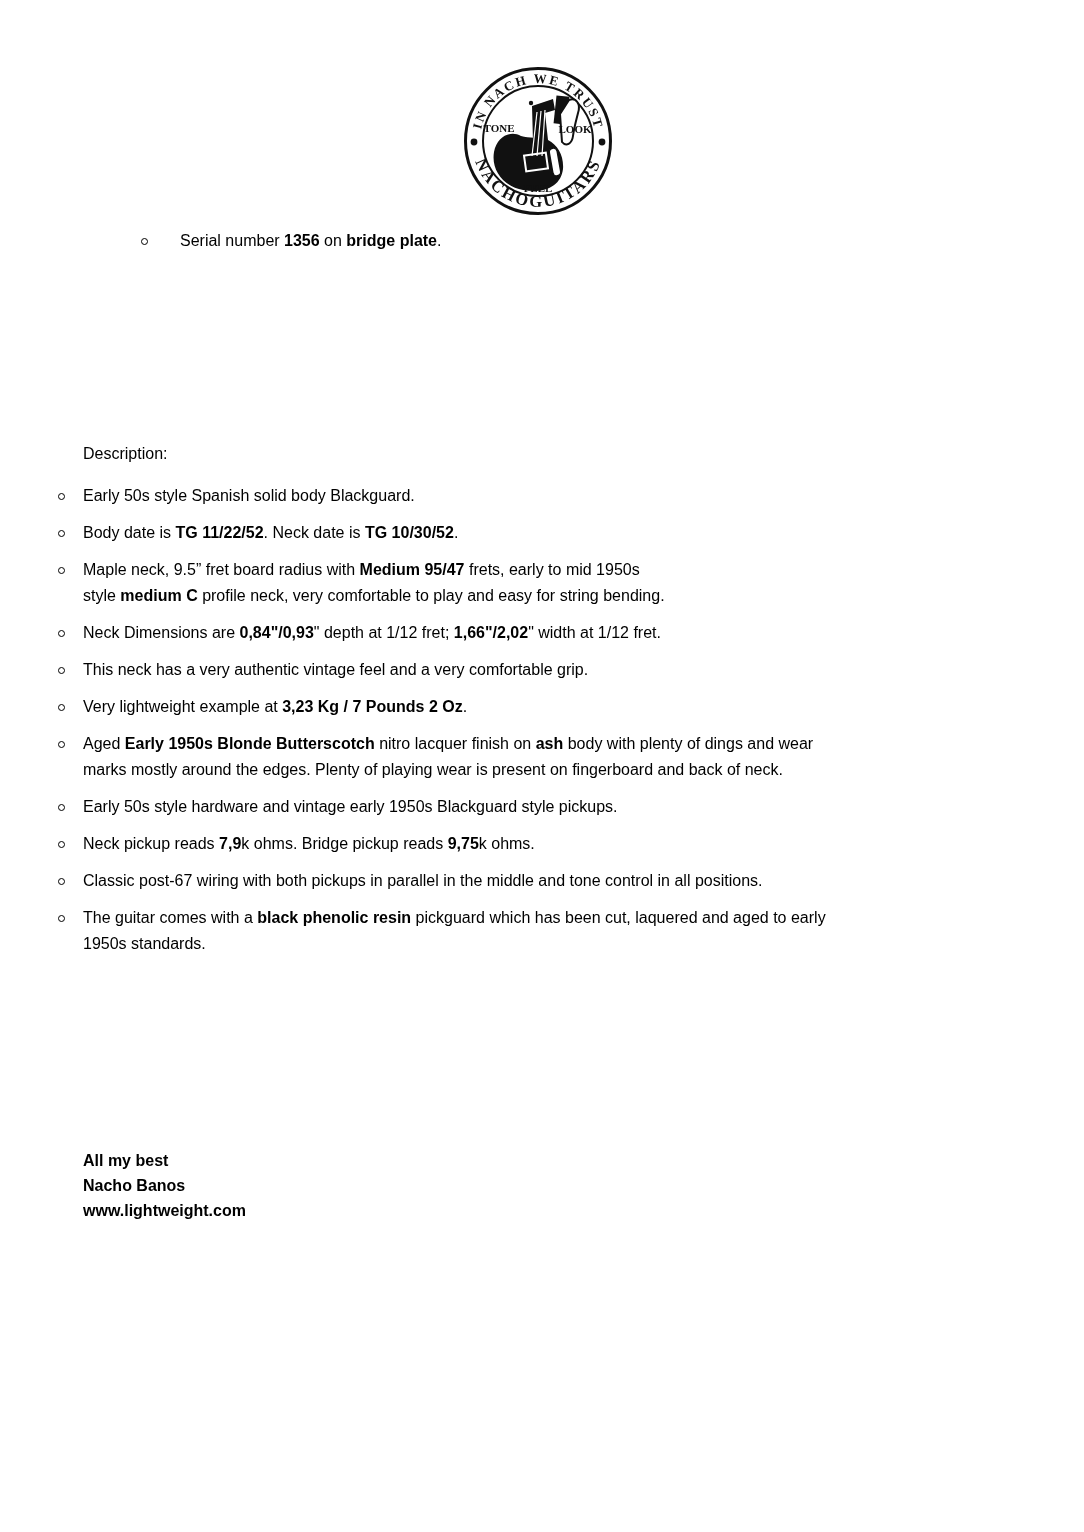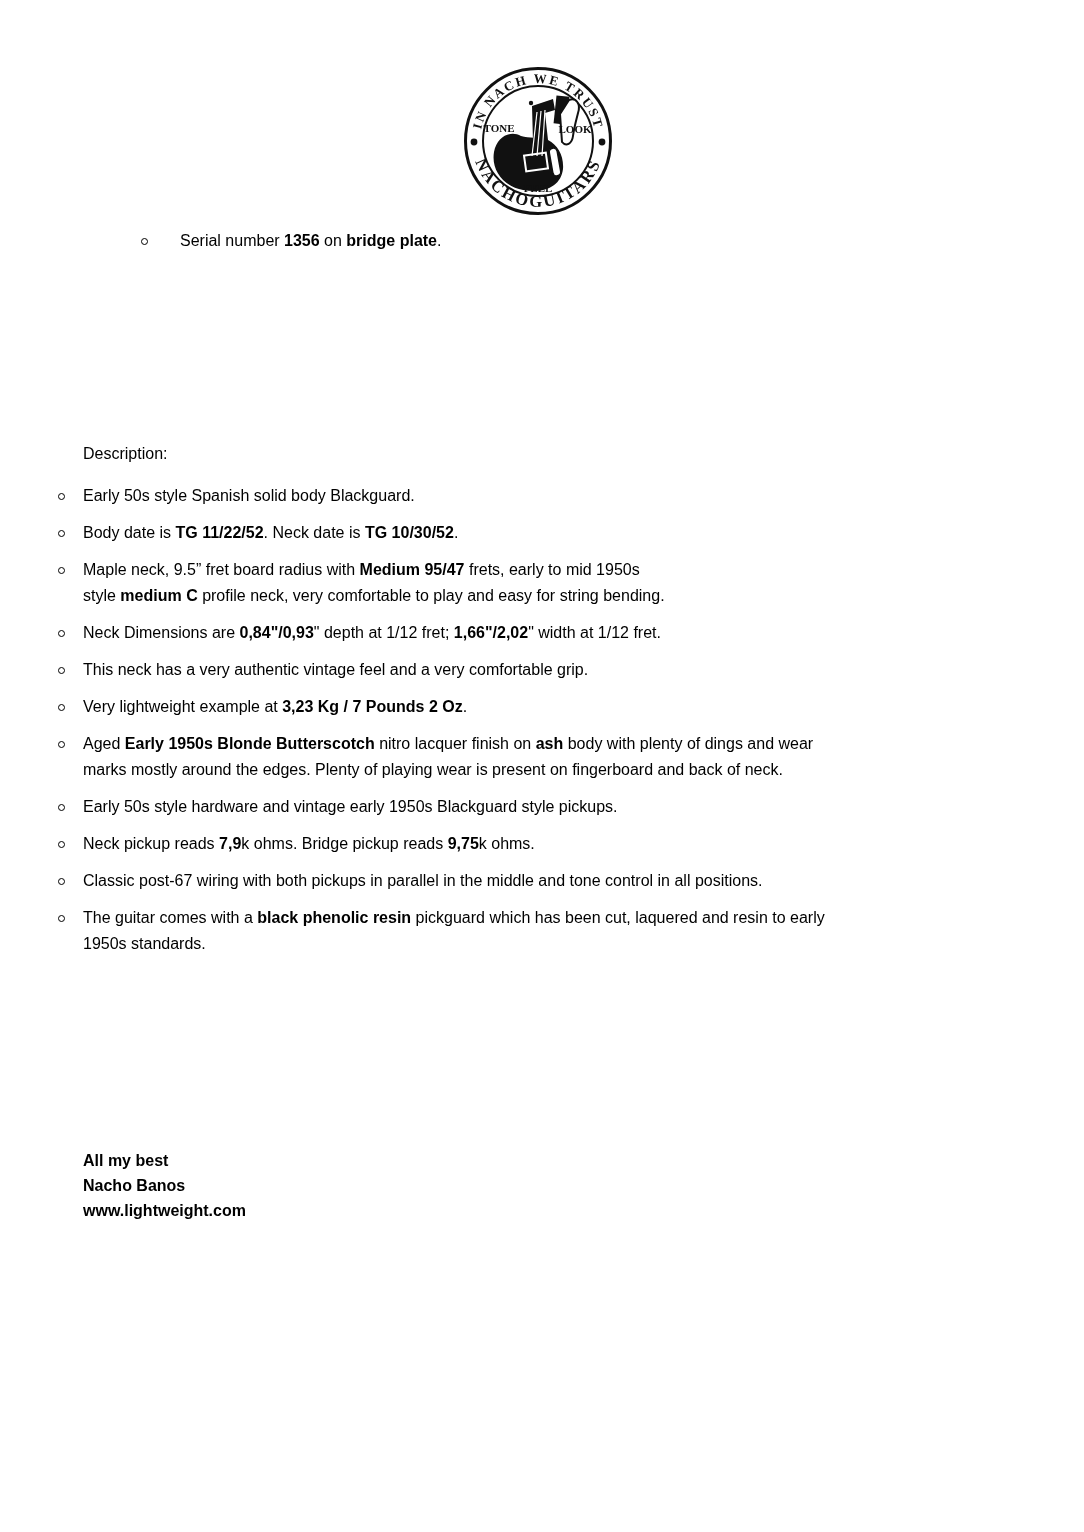--- a/index.html
+++ b/index.html
@@ -83,21 +83,21 @@
       <li><span class="bullet"></span><span><span>Early 50s style Spanish solid body Blackguard.</span></span></li>
       <li><span class="bullet"></span><span><span>Body date is </span><span class="b">TG 11/22/52</span><span>. Neck date is </span><span class="b">TG 10/30/52</span><span>.</span></span></li>
       <li><span class="bullet"></span><span><span>Maple neck, 9.5” fret board radius with </span><span class="b">Medium 95/47</span><span> frets, early to mid 1950s</span><br><span>style </span><span class="b">medium C</span><span> profile neck, very comfortable to play and easy for string bending.</span></span></li>
       <li><span class="bullet"></span><span><span>Neck Dimensions are </span><span class="b">0,84"/0,93</span><span>" depth at 1/12 fret; </span><span class="b">1,66"/2,02</span><span>" width at 1/12 fret.</span></span></li>
       <li><span class="bullet"></span><span><span>This neck has a very authentic vintage feel and a very comfortable grip.</span></span></li>
       <li><span class="bullet"></span><span><span>Very lightweight example at </span><span class="b">3,23 Kg / 7 Pounds 2 Oz</span><span>.</span></span></li>
       <li><span class="bullet"></span><span><span>Aged </span><span class="b">Early 1950s Blonde Butterscotch</span><span> nitro lacquer finish on </span><span class="b">ash</span><span> body with plenty of dings and wear</span><br><span>marks mostly around the edges. Plenty of playing wear is present on fingerboard and back of neck.</span></span></li>
       <li><span class="bullet"></span><span><span>Early 50s style hardware and vintage early 1950s Blackguard style pickups.</span></span></li>
       <li><span class="bullet"></span><span><span>Neck pickup reads </span><span class="b">7,9</span><span>k ohms. Bridge pickup reads </span><span class="b">9,75</span><span>k ohms.</span></span></li>
       <li><span class="bullet"></span><span><span>Classic post-67 wiring with both pickups in parallel in the middle and tone control in all positions.</span></span></li>
-      <li><span class="bullet"></span><span><span>The guitar comes with a </span><span class="b">black phenolic resin</span><span> pickguard which has been cut, laquered and resin to early</span><br><span>1950s standards.</span></span></li>
+      <li><span class="bullet"></span><span><span>The guitar comes with a </span><span class="b">black phenolic resin</span><span> pickguard which has been cut, laquered and aged to early</span><br><span>1950s standards.</span></span></li>
     </ul>
 
   <div class="abs signature">
     <div>All my best</div>
     <div>Nacho Banos</div>
     <div>www.lightweight.com</div>
   </div>
 
 </div>
 

